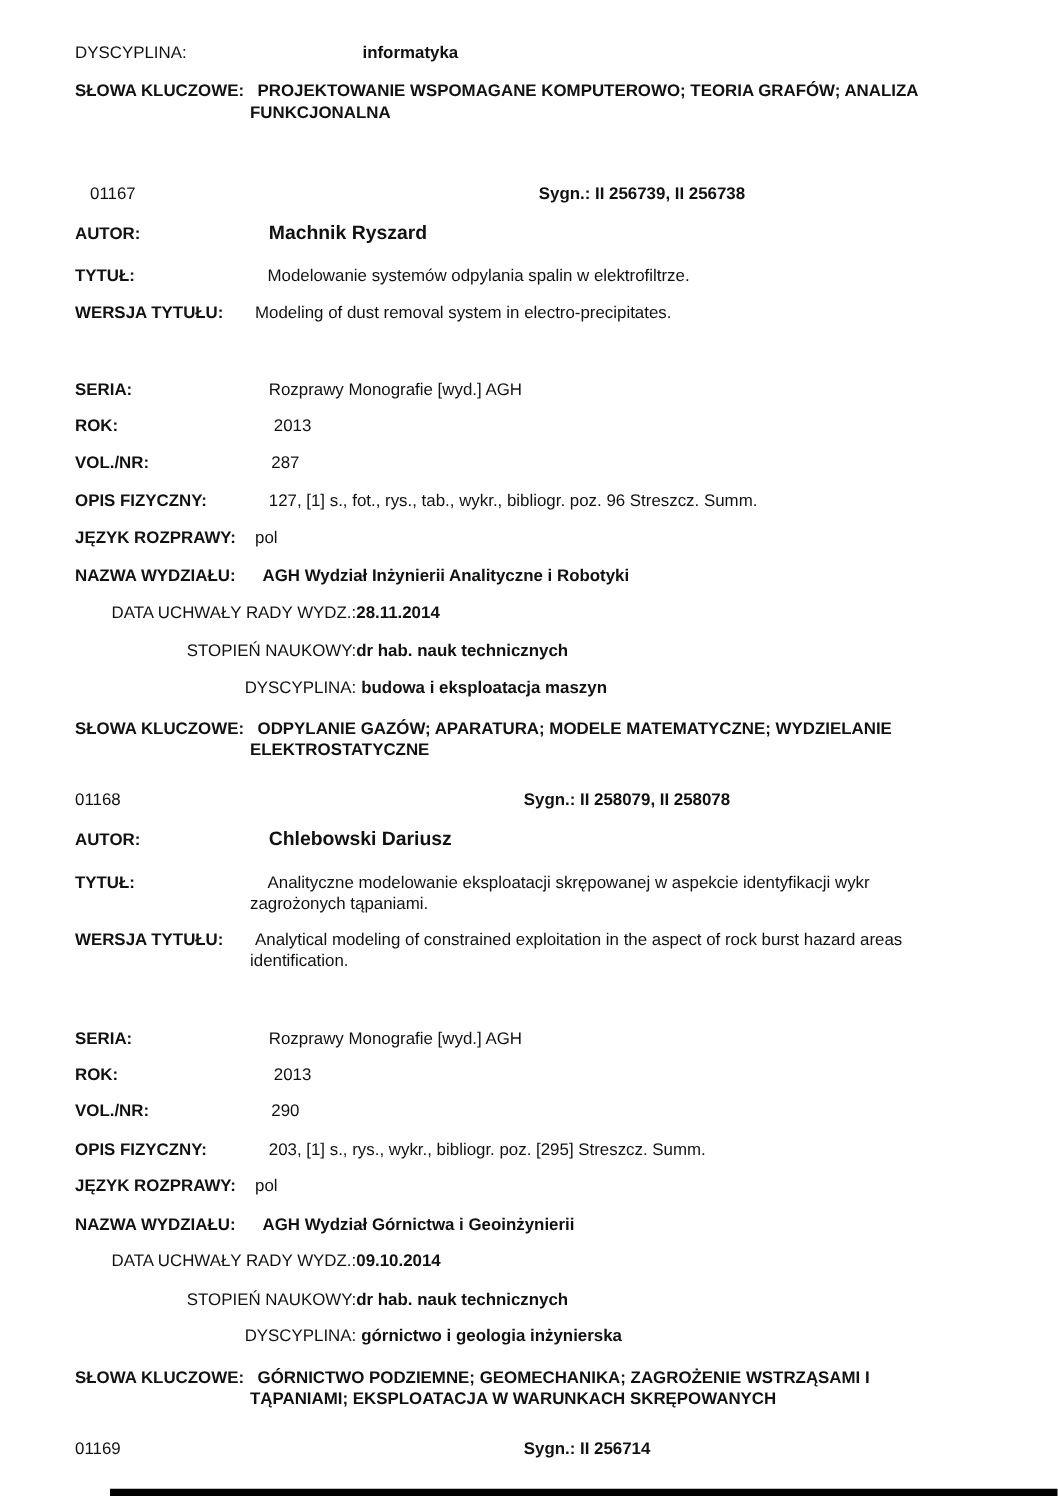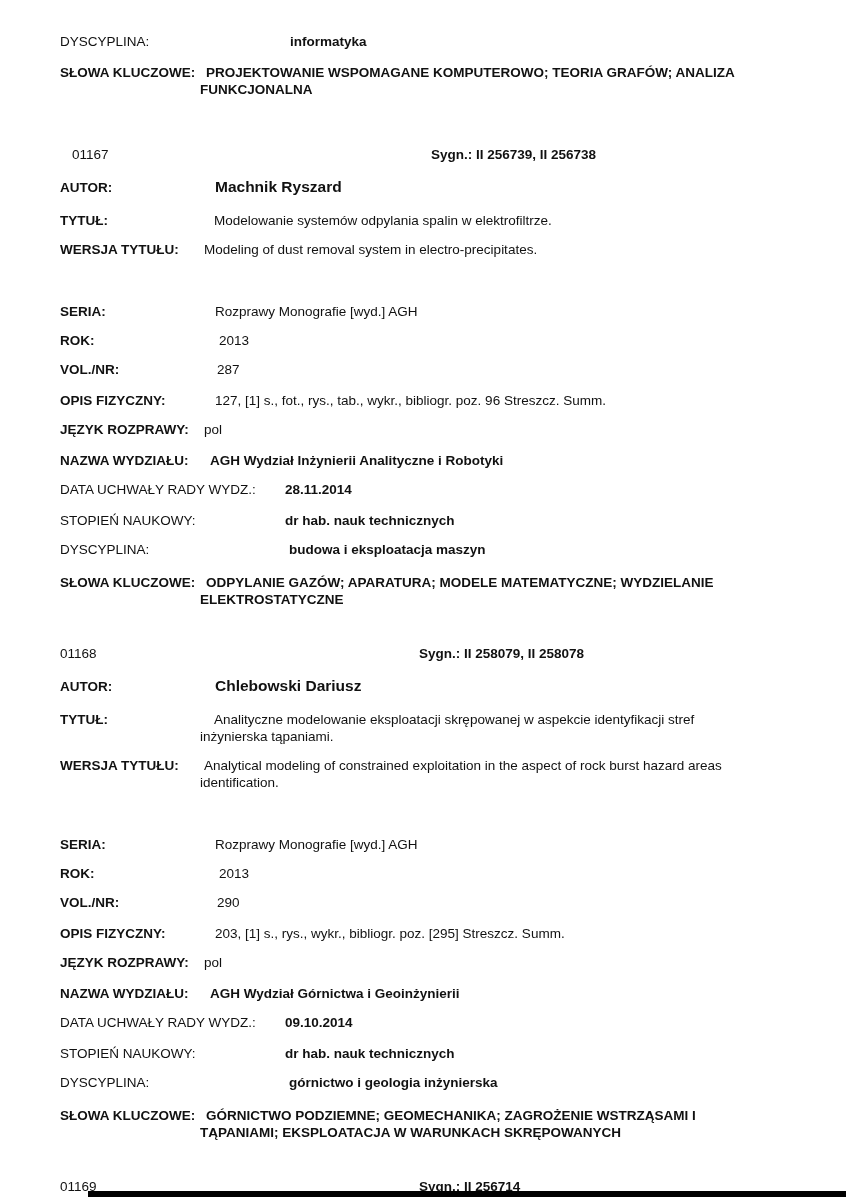--- a/index.html
+++ b/index.html
@@ -27,37 +27,37 @@
   }
   .row { display: flex; align-items: flex-start; }
   .lbl { flex: 0 0 auto; white-space: nowrap; }
   .val { flex: 1 1 auto; }
   .b   { font-weight: bold; }
 
   
   .w-std   { width: 155px; }   
   .w-title { width: 140px; }   
   .w-dept  { width: 150px; }   
-  .w-wide  { width: 225px; }   
+  .w-wide  { width: 225px; text-align: right; }   
   .w-disc  { width: 230px; }   
 
   .val-title   { text-indent: 14px; max-width: 545px; }
   .val-version { text-indent: 4px;  max-width: 560px; }
   .val-kw      { text-indent: 6px;  max-width: 545px; }
 
   .author-name { font-size: 15.5px; font-weight: bold; line-height: 19px; }
   .author-row  { align-items: baseline; }
 
   .rec-header { position: relative; height: 17px; }
   .rec-sygn   { position: absolute; left: 359px; top: 0; font-weight: bold; }
 
   .gap-sm { margin-top: 14px; }
   .gap-md { margin-top: 16px; }
   .gap-lg { margin-top: 45px; }
-  .gap-xl { margin-top: 37px; }
+  .gap-xl { margin-top: 23px; }
   .gap-rec { margin-top: 48px; margin-left: 12px; }
 
   .group-lines .row + .row { margin-top: 12px; }
 
   .bottom-bar {
     position: absolute;
     left: 88px;
     top: 1191px;
     width: 758px;
     height: 6px;
@@ -161,21 +161,21 @@
     </div>
 
     <div class="row author-row gap-sm">
       <span class="lbl w-std b">AUTOR:</span>
       <span class="val author-name">Chlebowski Dariusz</span>
     </div>
 
     <div class="group-lines gap-md">
       <div class="row">
         <span class="lbl w-title b">TYTUŁ:</span>
-        <span class="val val-title">Analityczne modelowanie eksploatacji skrępowanej w aspekcie identyfikacji stref inżynierska tąpaniami.</span>
+        <span class="val val-title">Analityczne modelowanie eksploatacji skrępowanej w aspekcie identyfikacji wykr zagrożonych tąpaniami.</span>
       </div>
       <div class="row">
         <span class="lbl w-title b">WERSJA TYTUŁU:</span>
         <span class="val val-version">Analytical modeling of constrained exploitation in the aspect of rock burst hazard areas identification.</span>
       </div>
     </div>
 
     <div class="group-lines gap-lg">
       <div class="row">
         <span class="lbl w-std b">SERIA:</span>

